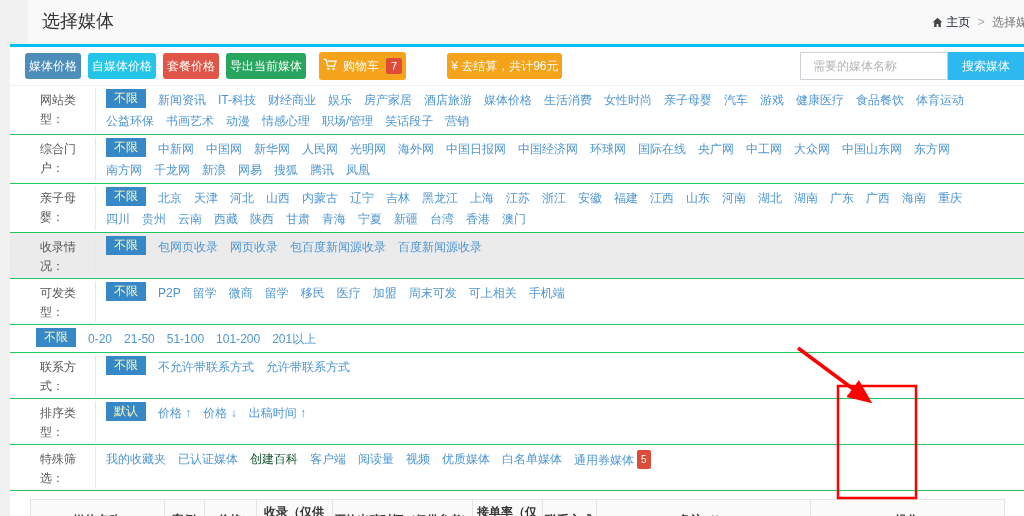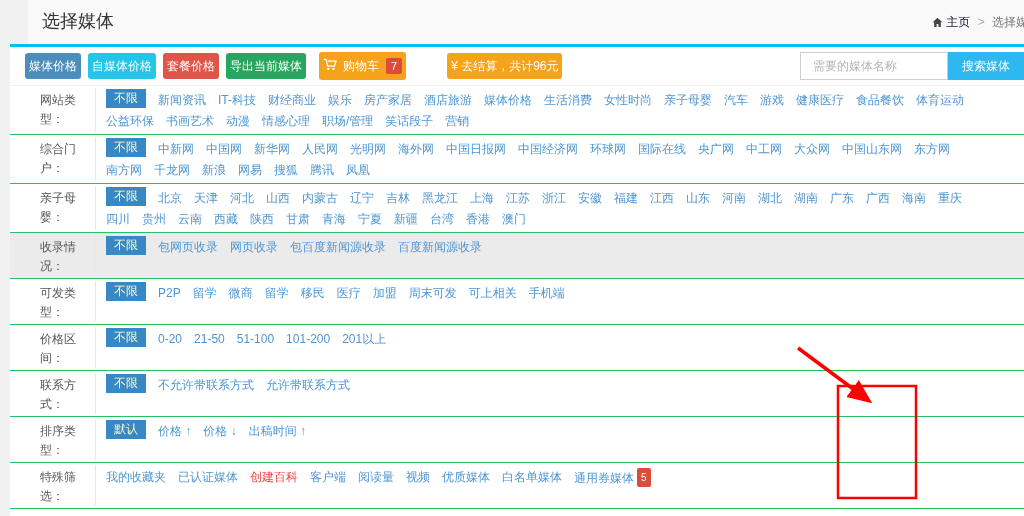--- a/index.html
+++ b/index.html
@@ -40,21 +40,21 @@
   .search-input::placeholder { color: #b5b5b5; }
   .btn-search { background: #2eb8f0; border-radius: 0; margin-right: 0; height: 28px; padding: 6px 14px; }
   
   .filters { border-top: 1px solid #f0f0f0; }
   .filter-row { display: flex; border-bottom: 1px solid #22c55e; padding: 2px 16px; line-height: 19px; }
   .filter-row.striped { background: #ebebeb; }
   .filter-label { flex: 0 0 70px; padding: 3px 0 0 14px; color: #555; border-right: 1px solid #e8e8e8; }
   .filter-options { flex: 1; padding: 1px 4px 1px 10px; display: flex; flex-wrap: wrap; align-items: flex-start; }
   .chip { background: #3688c6; color: #fef9c3; border-radius: 0; padding: 2px 8px; margin: 0 12px 1px 0; cursor: pointer; line-height: 15px; }
   .filter-option { color: #4e96d3; margin-right: 12px; cursor: pointer; padding-top: 2px; white-space: nowrap; }
-  .filter-option.red-link { color: #ef4444; }
+  .filter-option.red-link { color: #14532d; }
   .mini-badge { display: inline-block; background: #dd4b39; color: #fff; border-radius: 2px;
                 padding: 0px 4px; font-size: 10px; margin-left: 3px; vertical-align: 1px; }
   
   .media-table { margin: 8px auto 0 auto; width: 974px; border-collapse: collapse; table-layout: fixed; }
   .media-table th, .media-table td { border: 1px solid #e4e4e4; text-align: center;
       vertical-align: middle; padding: 3px 4px; line-height: 15px; }
   .media-table th { background: #fafafa; color: #333; font-weight: bold; font-size: 12px; padding: 5px 2px; }
   .th-nowrap { white-space: nowrap; font-size: 11.5px; letter-spacing: -0.5px; }
   
   .annotation { position: absolute; left: 0; top: 0; width: 1024px; height: 516px;
@@ -214,21 +214,20 @@
           <span class="filter-option">留学</span>
           <span class="filter-option">移民</span>
           <span class="filter-option">医疗</span>
           <span class="filter-option">加盟</span>
           <span class="filter-option">周末可发</span>
           <span class="filter-option">可上相关</span>
           <span class="filter-option">手机端</span>
         </div>
       </div>
       <div class="filter-row">
-        <span class="filter-label">价格区间：</span>
         <div class="filter-options">
           <span class="chip">不限</span>
           <span class="filter-option">0-20</span>
           <span class="filter-option">21-50</span>
           <span class="filter-option">51-100</span>
           <span class="filter-option">101-200</span>
           <span class="filter-option">201以上</span>
         </div>
       </div>
       <div class="filter-row">

